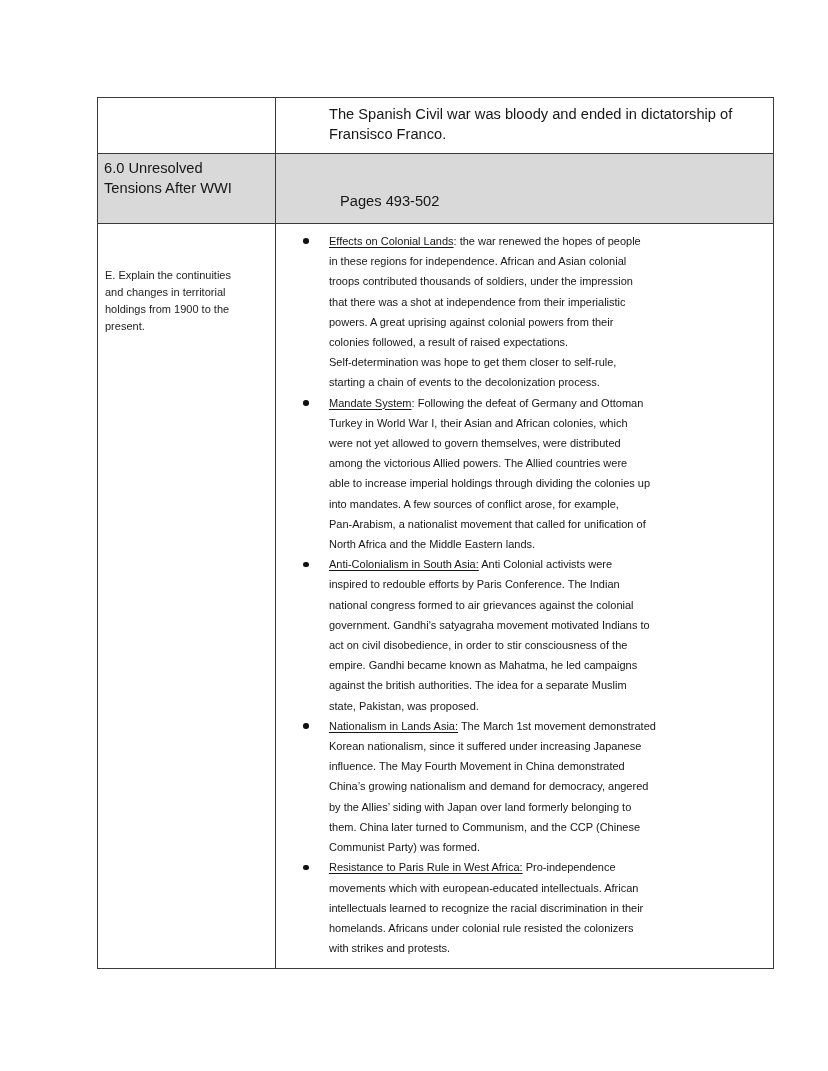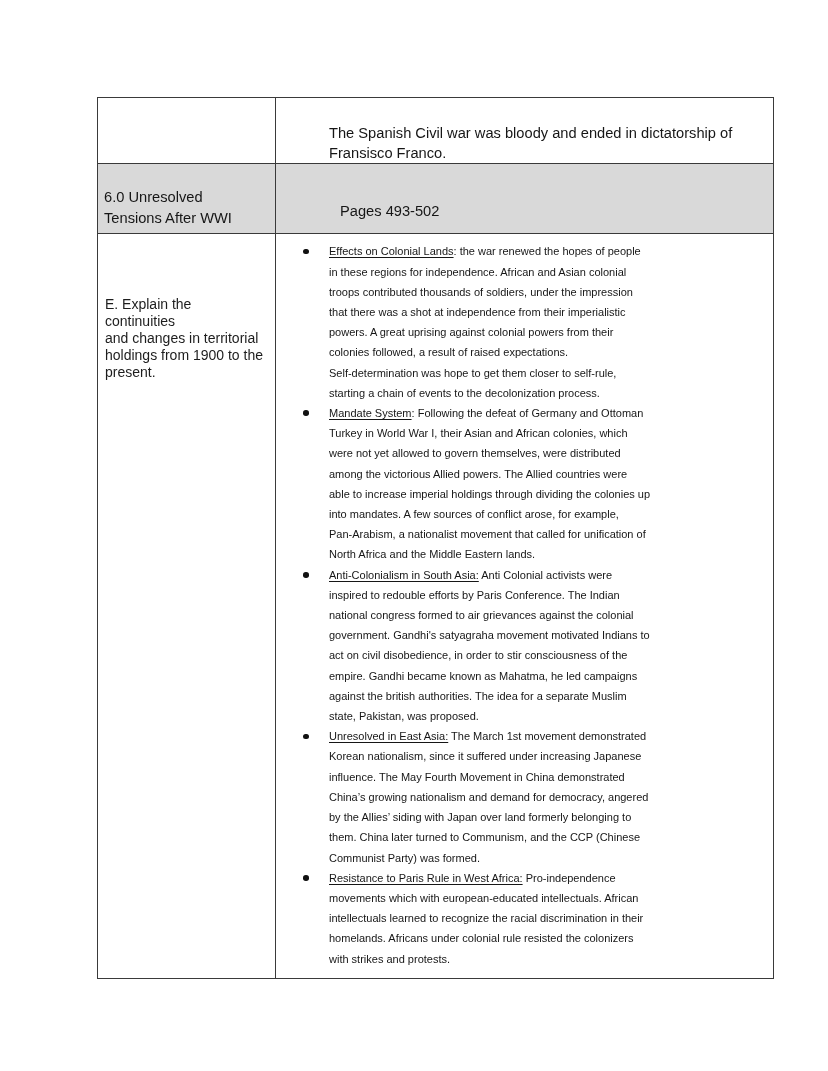--- a/index.html
+++ b/index.html
@@ -19,25 +19,25 @@
     vertical-align:top;
     padding:0;
     overflow:hidden;
   }
   tr.row-spillover{height:56px;}
   tr.row-section{height:70px;}
   tr.row-content{height:745px;}
   tr.row-section td{background:#d9d9d9;}
   p{margin:0;}
   .body-text{font-size:14.67px;line-height:20.2px;}
-  .pre{white-space:pre-line;margin-top:19px;}
+  .pre{white-space:pre-line;}
   .spillover-right{padding:6px 6px 0 53px;}
   .section-left{padding:4px 8px 0 6px;}
   .section-right{padding:37px 6px 0 64px;}
-  .objective{padding:43px 10px 0 7px;font-size:14px;line-height:17px;color:#1d1d1d;}
+  .objective{padding:43px 10px 0 7px;font-size:11px;line-height:17px;color:#1d1d1d;}
   ul.topic-list{
     margin:0;padding:7px 6px 0 53px;
     list-style:none;
     font-size:11px;line-height:20.2px;
   }
   ul.topic-list li{position:relative;margin:0;}
   .bullet-dot{
     position:absolute;left:-26px;top:7.3px;
     width:5.6px;height:5.6px;border-radius:50%;
     background:#111;display:block;
@@ -97,21 +97,21 @@
 Pan-Arabism, a nationalist movement that called for unification of
 North Africa and the Middle Eastern lands.</span></li>
           <li><span class="bullet-dot"></span><span class="topic-title">Anti-Colonialism in South Asia:</span><span> </span><span class="topic-body">Anti Colonial activists were
 inspired to redouble efforts by Paris Conference. The Indian
 national congress formed to air grievances against the colonial
 government. Gandhi's satyagraha movement motivated Indians to
 act on civil disobedience, in order to stir consciousness of the
 empire. Gandhi became known as Mahatma, he led campaigns
 against the british authorities. The idea for a separate Muslim
 state, Pakistan, was proposed.</span></li>
-          <li><span class="bullet-dot"></span><span class="topic-title">Unresolved in East Asia:</span><span> </span><span class="topic-body">The March 1st movement demonstrated
+          <li><span class="bullet-dot"></span><span class="topic-title">Nationalism in Lands Asia:</span><span> </span><span class="topic-body">The March 1st movement demonstrated
 Korean nationalism, since it suffered under increasing Japanese
 influence. The May Fourth Movement in China demonstrated
 China’s growing nationalism and demand for democracy, angered
 by the Allies’ siding with Japan over land formerly belonging to
 them. China later turned to Communism, and the CCP (Chinese
 Communist Party) was formed.</span></li>
           <li><span class="bullet-dot"></span><span class="topic-title">Resistance to Paris Rule in West Africa:</span><span> </span><span class="topic-body">Pro-independence
 movements which with european-educated intellectuals. African
 intellectuals learned to recognize the racial discrimination in their
 homelands. Africans under colonial rule resisted the colonizers

